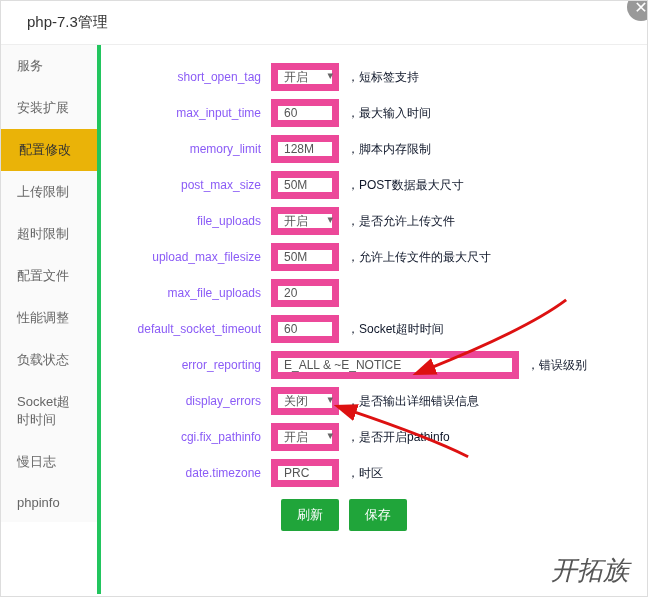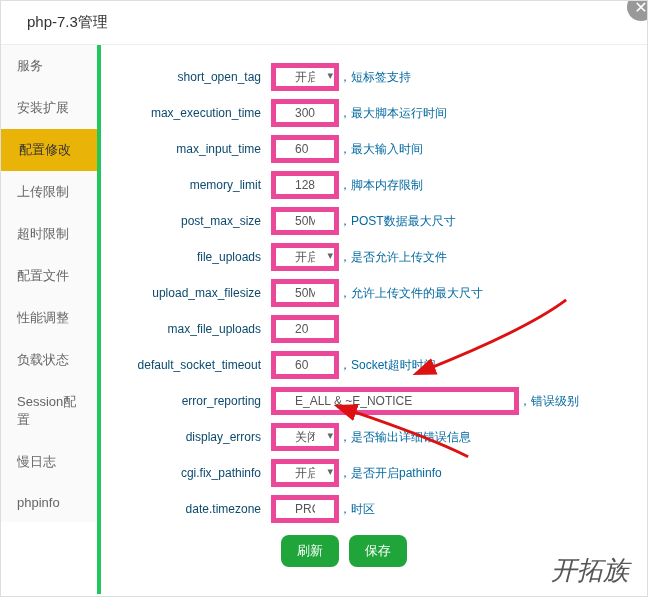--- a/index.html
+++ b/index.html
@@ -7,64 +7,59 @@
 .modal { width: 648px; height: 597px; background: #fff; border: 1px solid #ddd; position: relative; overflow: hidden; }
 .close-btn { position: absolute; top: -8px; right: -8px; width: 28px; height: 28px; border-radius: 50%; background: #999; color: #fff; display: flex; align-items: center; justify-content: center; cursor: pointer; font-size: 16px; z-index: 10; }
 .header { padding: 12px 26px; font-size: 15px; color: #333; border-bottom: 1px solid #eee; }
 .body { display: flex; height: calc(100% - 46px); position: relative; }
 .sidebar { width: 100px; border-right: 4px solid #22c55e; overflow-y: auto; }
 .sidebar-item { padding: 12px 16px; font-size: 13px; color: #666; cursor: pointer; }
 .sidebar-item.active { background: #eab308; color: #333; border-left: 2px solid transparent; position: relative; }
 .sidebar-item:not(.active) { background: #fafafa; }
 .content { flex: 1; padding: 18px 10px 10px 10px; overflow-y: auto; position: relative; }
 .row { display: flex; align-items: center; margin-bottom: 8px; }
-.label { width: 160px; text-align: right; padding-right: 10px; color: #0c4a6e; font-size: 12px; }
-.input, .select { height: 28px; border: 5px solid #ec4899; padding: 0 19px; font-size: 12px; color: #555; background: #fff; }
+.label { width: 160px; text-align: right; padding-right: 10px; color: #8b5cf6; font-size: 12px; }
+.input, .select { height: 28px; border: 7px solid #ec4899; padding: 0 6px; font-size: 12px; color: #555; background: #fff; }
 .input { width: 68px; }
 .input.wide { width: 248px; }
 .select { width: 68px; appearance: none; -webkit-appearance: none; position: relative; }
 .select-wrap { position: relative; display: inline-block; }
 .select-wrap::after { content: "▾"; position: absolute; right: 6px; top: 6px; color: #666; pointer-events: none; font-size: 11px; }
-.desc { color: #0369a1; font-size: 12px; }
+.desc { margin-left: 8px; color: #0f172a; font-size: 12px; }
 .btns { margin-left: 170px; margin-top: 12px; }
-.btn { display: inline-block; padding: 7px 16px; background: #20a53a; color: #fff; border: none; border-radius: 8px; font-size: 13px; cursor: pointer; margin-right: 6px; }
+.btn { display: inline-block; padding: 7px 16px; background: #20a53a; color: #fff; border: none; border-radius: 2px; font-size: 13px; cursor: pointer; margin-right: 6px; }
 .watermark { position: absolute; bottom: 8px; right: 18px; font-family: "KaiTi", serif; font-style: italic; font-size: 26px; color: #555; }
 .arrow-overlay { position: absolute; top: 0; left: 0; width: 100%; height: 100%; pointer-events: none; }
 </style>
 </head>
 <body>
 
 <div class="modal">
   <div class="close-btn">✕</div>
   <div class="header">php-7.3管理</div>
   <div class="body">
     <div class="sidebar" id="sidebar">
         <div class="sidebar-item">服务</div>
         <div class="sidebar-item">安装扩展</div>
         <div class="sidebar-item active">配置修改</div>
         <div class="sidebar-item">上传限制</div>
         <div class="sidebar-item">超时限制</div>
         <div class="sidebar-item">配置文件</div>
         <div class="sidebar-item">性能调整</div>
         <div class="sidebar-item">负载状态</div>
-        <div class="sidebar-item">Session配置</div>
+        <div class="sidebar-item">Socket超时时间</div>
         <div class="sidebar-item">慢日志</div>
         <div class="sidebar-item">phpinfo</div>
       </div>
     <div class="content">
       <div id="rows">
           <div class="row">
             <div class="label">short_open_tag</div>
             <span class="select-wrap"><select class="select"><option>开启</option></select></span>
             <span class="desc">，短标签支持</span>
-          </div>
-          <div class="row">
-            <div class="label">max_execution_time</div>
-            <input class="input" value="300" style="">
-            <span class="desc">，最大脚本运行时间</span>
           </div>
           <div class="row">
             <div class="label">max_input_time</div>
             <input class="input" value="60" style="">
             <span class="desc">，最大输入时间</span>
           </div>
           <div class="row">
             <div class="label">memory_limit</div>
             <input class="input" value="128M" style="">
             <span class="desc">，脚本内存限制</span>

